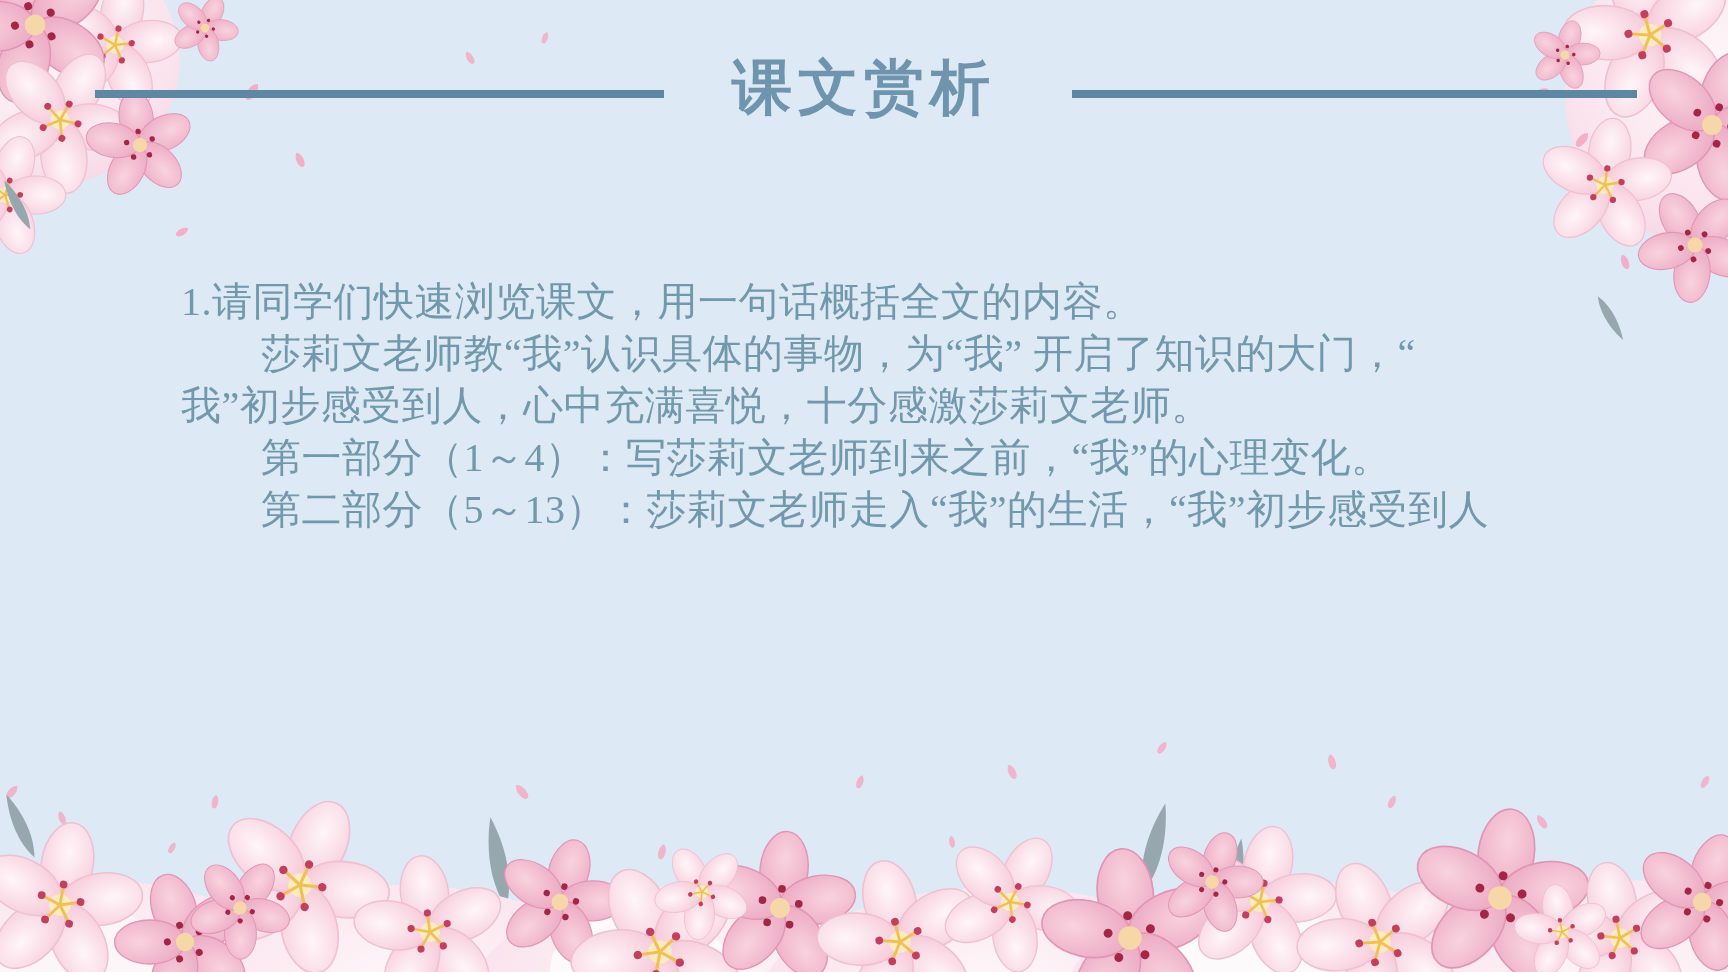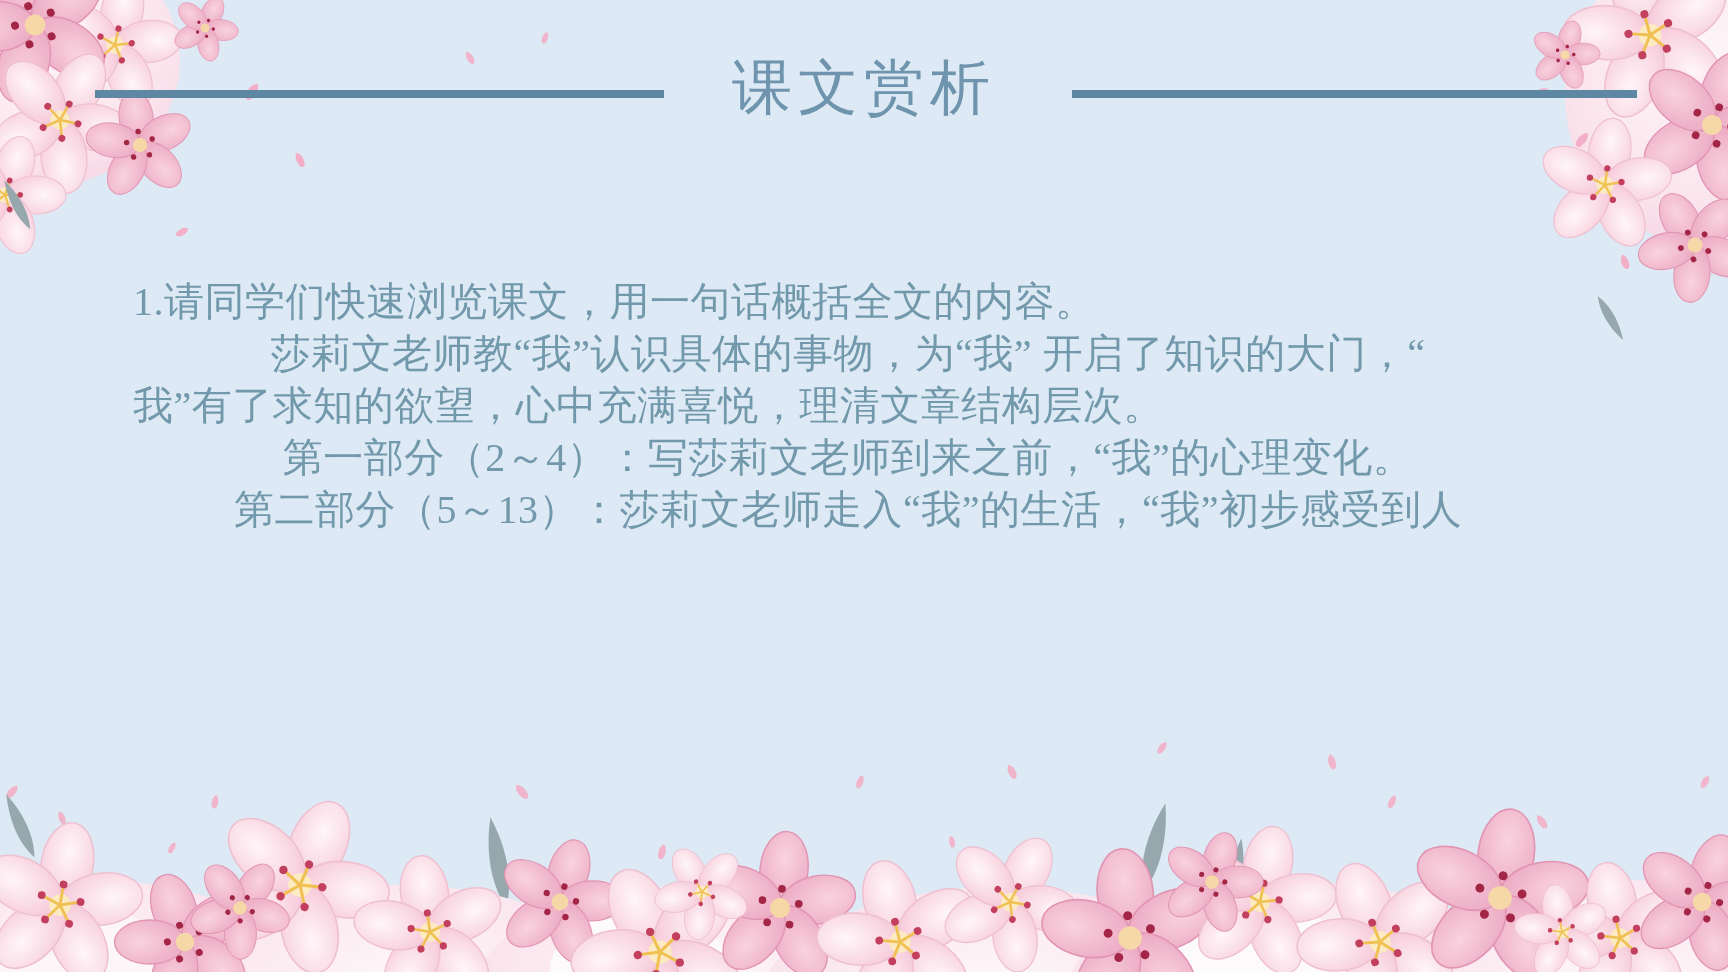--- a/index.html
+++ b/index.html
@@ -27,21 +27,21 @@
     top: 0; left: 0; right: 0;
     height: 160px;
   }
   .slide-title {
     position: absolute;
     top: 48px;
     left: 0; right: 0;
     text-align: center;
     font-family: "Liberation Sans", "DejaVu Sans", sans-serif;
     font-size: 60px;
-    font-weight: 400;
+    font-weight: 700;
     letter-spacing: 6px;
     color: var(--title-text, #6e95ad);
   }
   .title-line {
     position: absolute;
     top: 90px;
     height: 8px;
     background: var(--accent-line, #5d87a3);
   }
   .title-line.left  { left: 95px;  width: 569px; }
@@ -50,22 +50,22 @@
   .content {
     position: absolute;
     left: 133px;
     top: 276px;
     width: 1350px;
     font-size: 40px;
     line-height: 52px;
     letter-spacing: 0.5px;
     color: var(--body-text, #7299ab);
   }
-  .content .line { white-space: nowrap; }
-  .content .line.indent { padding-left: 80px; text-align: center; }
+  .content .line { white-space: nowrap; margin-left: 48px; }
+  .content .line.indent { padding-left: 80px; }
   .content .line.gap-above { margin-top: 52px; }
 </style>
 </head>
 <body>
 
 <div class="slide">
 
   <svg class="deco-layer" viewBox="0 0 1728 972" aria-hidden="true">
     <defs>
       <radialGradient id="pLight" cx="0.5" cy="0.35" r="0.8">
@@ -216,18 +216,18 @@
 
   <div class="header">
     <div class="title-line left"></div>
     <div class="slide-title">课文赏析</div>
     <div class="title-line right"></div>
   </div>
 
   <div class="content">
     <div class="line">1.请同学们快速浏览课文，用一句话概括全文的内容。</div>
     <div class="line indent">莎莉文老师教“我”认识具体的事物，为“我” 开启了知识的大门，“</div>
-    <div class="line">我”有了求知的欲望，心中充满喜悦，理清文章结构层次。</div>
-    <div class="line indent">第一部分（2～4）：写莎莉文老师到来之前，“我”的心理变化。</div>
+    <div class="line">我”初步感受到人，心中充满喜悦，十分感激莎莉文老师。</div>
+    <div class="line indent">第一部分（1～4）：写莎莉文老师到来之前，“我”的心理变化。</div>
     <div class="line indent">第二部分（5～13）：莎莉文老师走入“我”的生活，“我”初步感受到人</div>
   </div>
 
 </div>
 
 </body></html>

